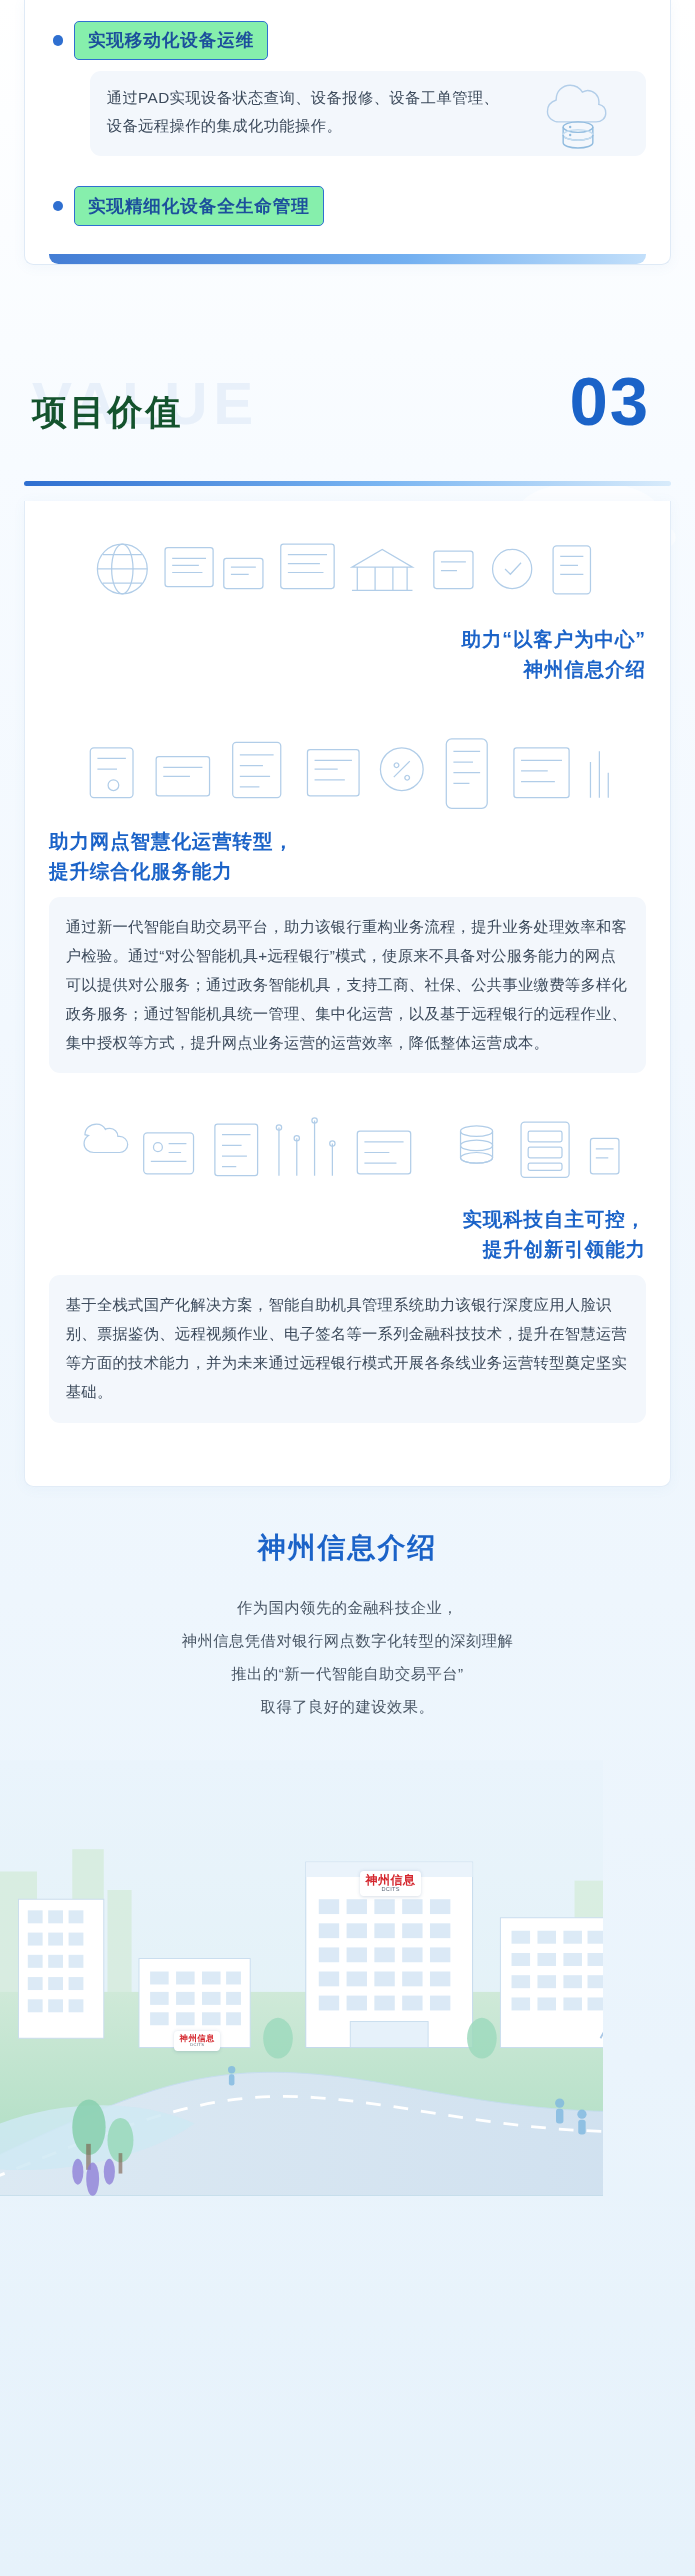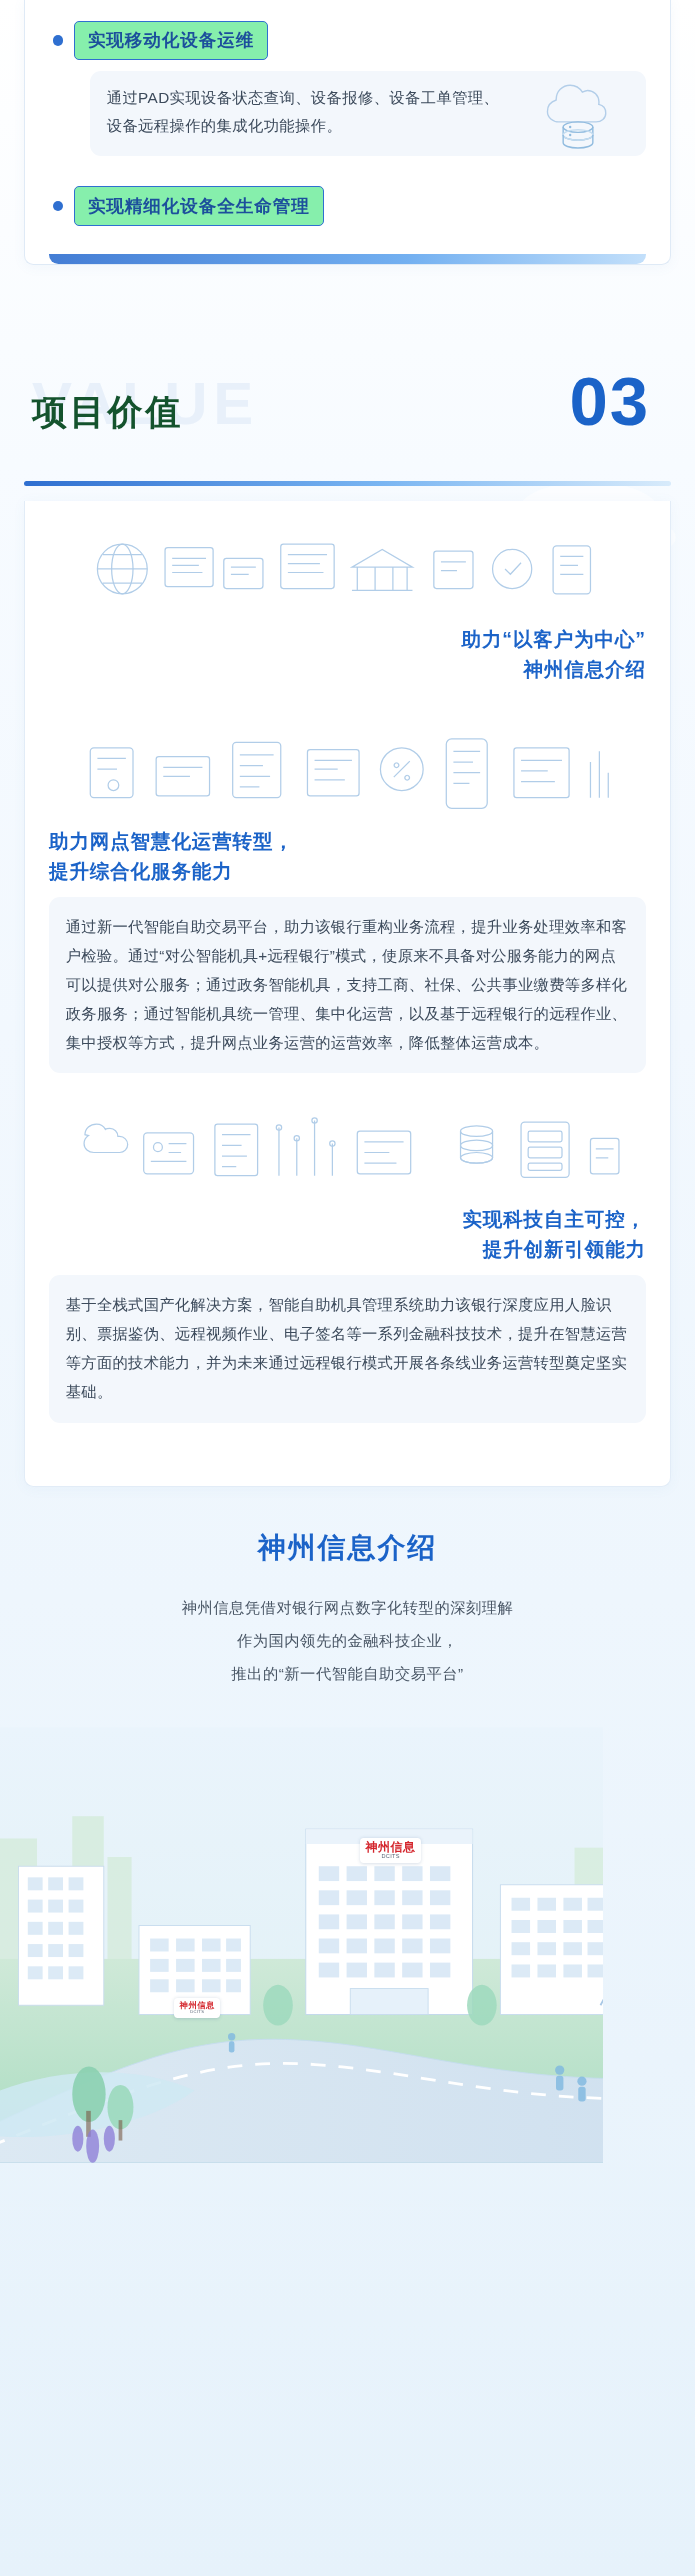--- a/index.html
+++ b/index.html
@@ -370,23 +370,24 @@
     </h3>
     <div class="vc-box">
       <p class="vc-text">基于全栈式国产化解决方案，智能自助机具管理系统助力该银行深度应用人脸识别、票据鉴伪、远程视频作业、电子签名等一系列金融科技技术，提升在智慧运营等方面的技术能力，并为未来通过远程银行模式开展各条线业务运营转型奠定坚实基础。</p>
     </div>
   </article>
 
 </section>
 
 <section class="intro">
   <h2 class="intro-title">神州信息介绍</h2>
+  <p class="intro-line">作为国内领先的金融科技企业，</p>
   <p class="intro-line">神州信息凭借对银行网点数字化转型的深刻理解</p>
-  <p class="intro-line">作为国内领先的金融科技企业，</p>
   <p class="intro-line">推出的“新一代智能自助交易平台”</p>
+  <p class="intro-line">取得了良好的建设效果。</p>
 </section>
 
 <section class="city">
   <svg width="695" height="436" viewBox="0 0 750 470">
     <defs>
       <linearGradient id="skyg" x1="0" y1="0" x2="0" y2="1">
         <stop offset="0%" stop-color="#eaf4fc"></stop>
         <stop offset="100%" stop-color="#dff0f4"></stop>
       </linearGradient>
       <linearGradient id="grassg" x1="0" y1="0" x2="0" y2="1">

